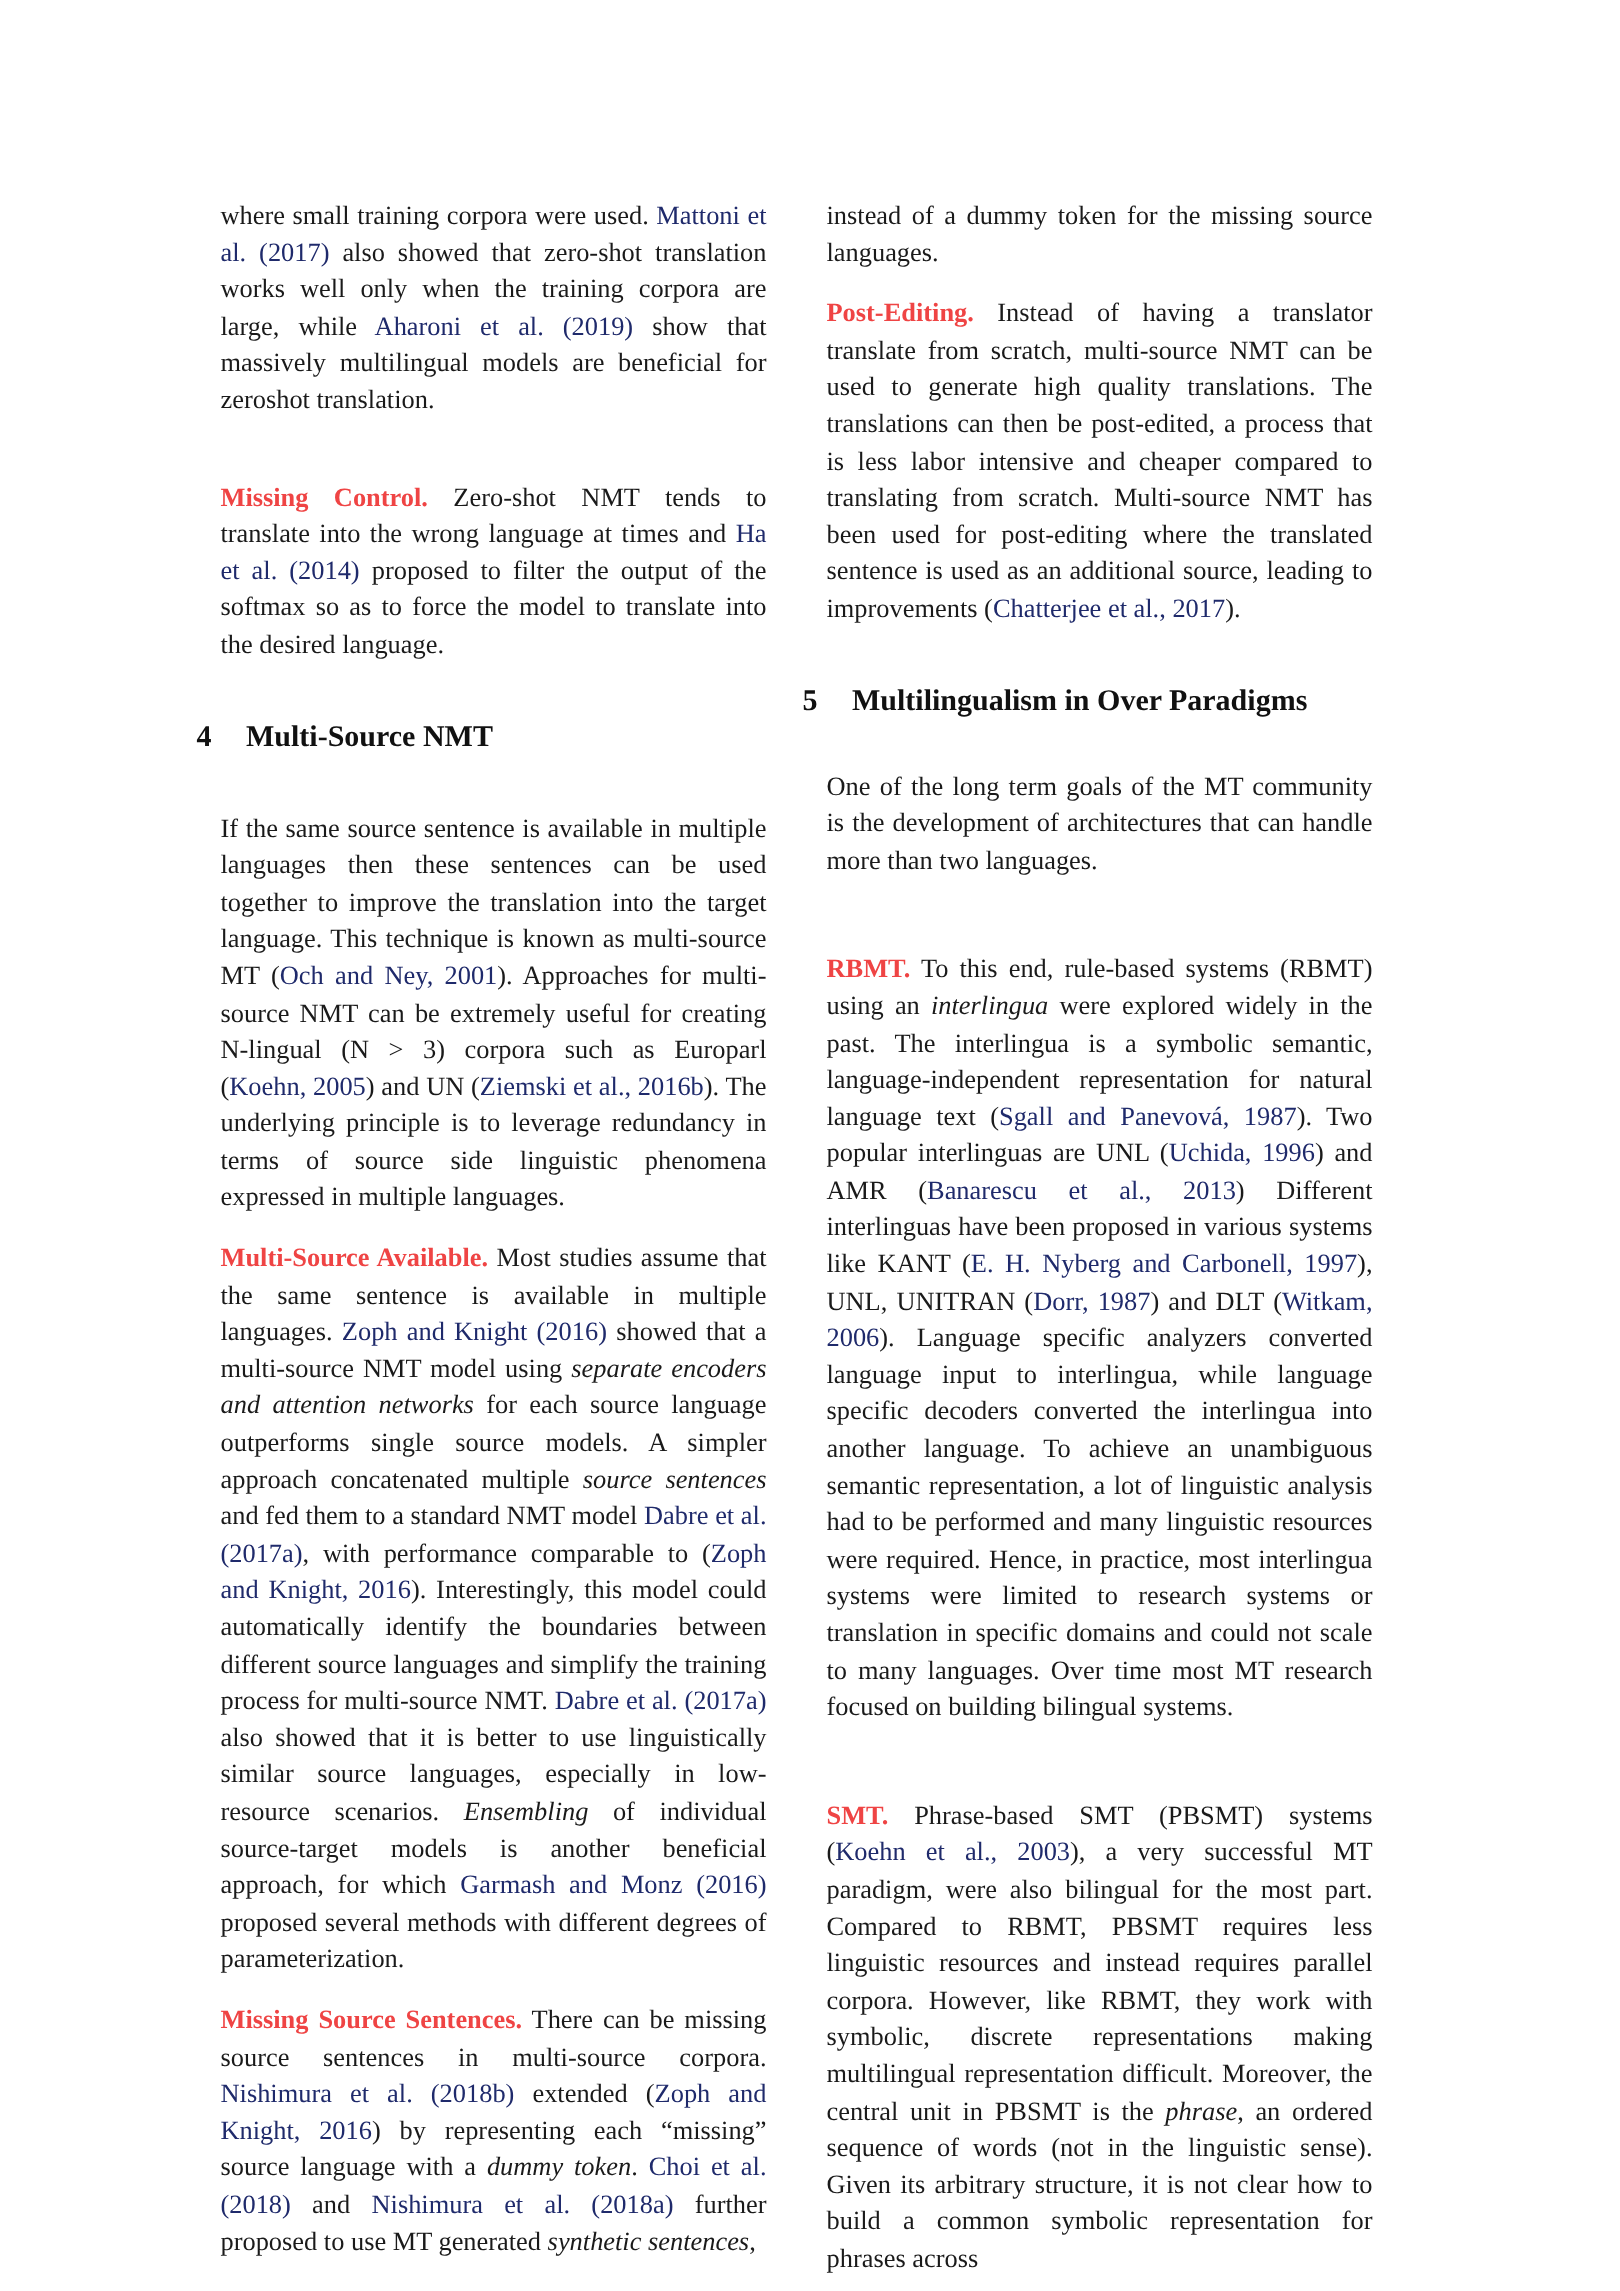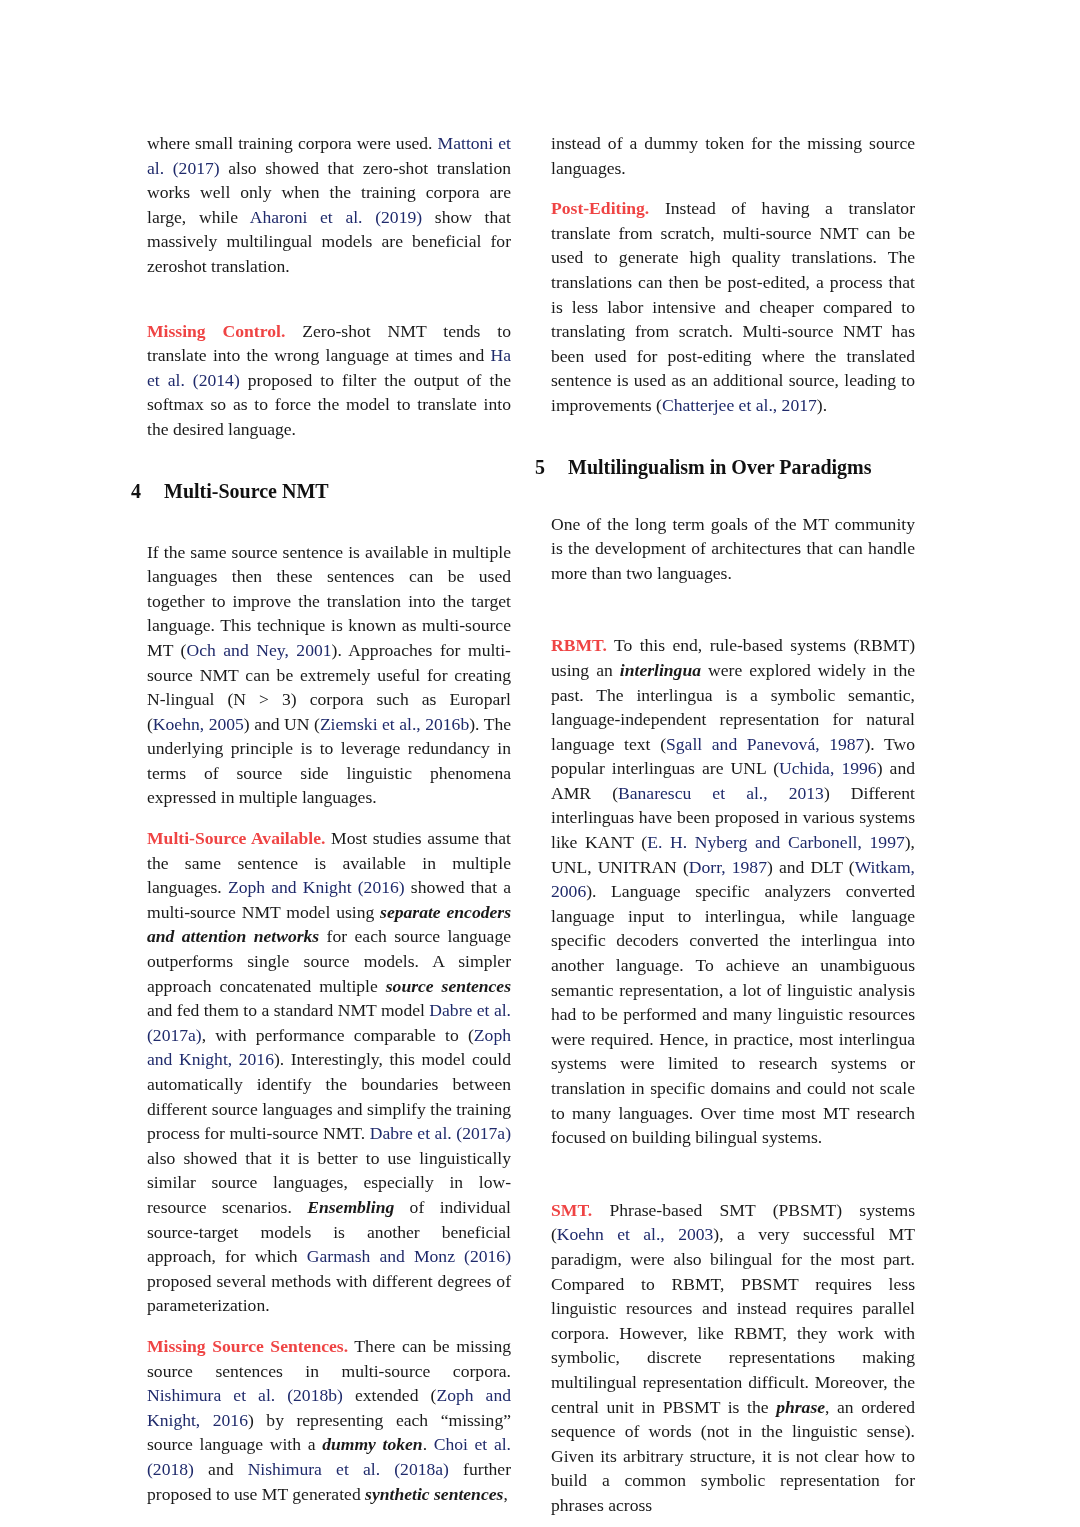--- a/index.html
+++ b/index.html
@@ -5,21 +5,21 @@
   html, body { margin: 0; padding: 0; background: #ffffff; }
   body { width: 1080px; height: 1527px; position: relative; overflow: hidden;
          font-family: "Liberation Serif", "DejaVu Serif", serif; color: #1a1a1a; }
   .col { position: absolute; top: 115px; width: 396px; font-size: 17.6px; line-height: 24.6px;
          text-align: justify; hyphens: manual; }
   #left { left: 131px; }
   #right { left: 535px; }
   p { margin: 16px; }
   .cite { color: #1f2a6b; }
   .para-head { font-weight: bold; color: #ef4444; }
-  em { font-style: italic; font-weight: bold; }
+  em { font-style: italic; }
   h2 { font-size: 20px; font-weight: bold; margin: 0; line-height: 26px; color: #111; }
   h2 .num { display: inline-block; width: 33px; }
   .gap-sm { height: 8px; }
   .gap-h { height: 20px; }
 </style>
 </head>
 <body>
 
 <div class="col" id="left">
   <p>

